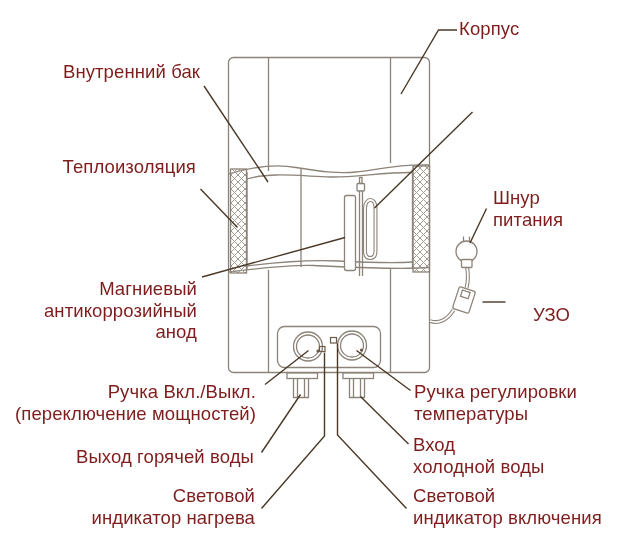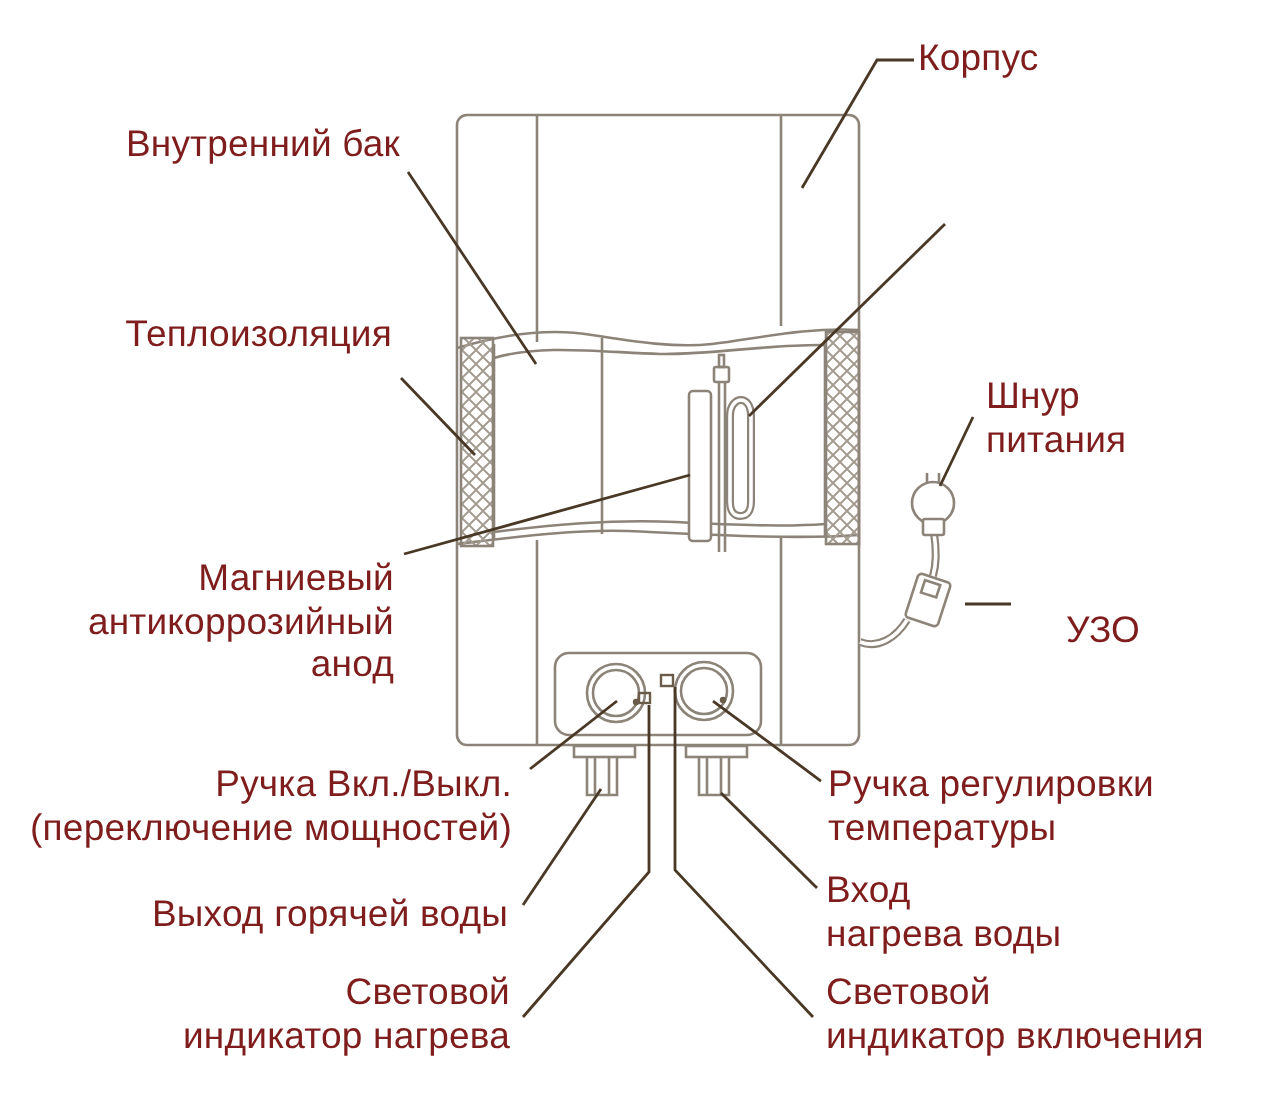--- a/index.html
+++ b/index.html
@@ -108,17 +108,17 @@
   <div class="lbl r" style="right:383px;top:485px;">Световой
 индикатор нагрева</div>
 
   <div class="lbl" style="left:459px;top:18px;">Корпус</div>
   <div class="lbl" style="left:493px;top:187px;">Шнур
 питания</div>
   <div class="lbl" style="left:509px;top:304px;margin-left:24px;">УЗО</div>
   <div class="lbl" style="left:414px;top:381px;">Ручка регулировки
 температуры</div>
   <div class="lbl" style="left:413px;top:434px;">Вход
-нагрева воды</div>
+холодной воды</div>
   <div class="lbl" style="left:413px;top:485px;">Световой
 индикатор включения</div>
 
 </div>
 
 </body></html>

